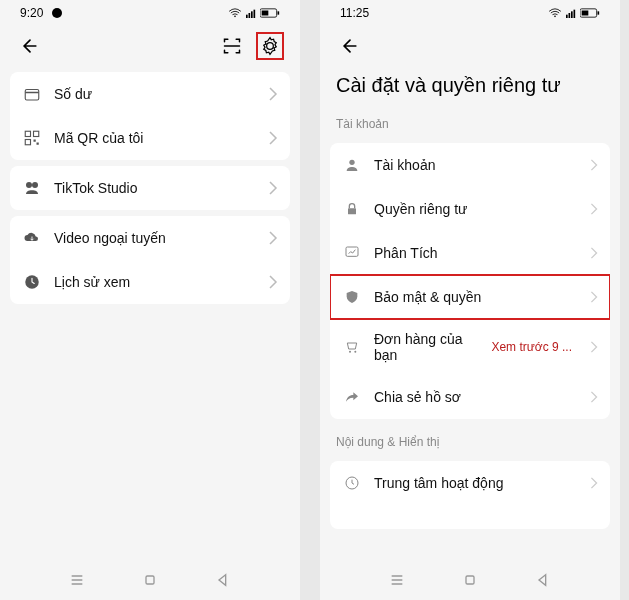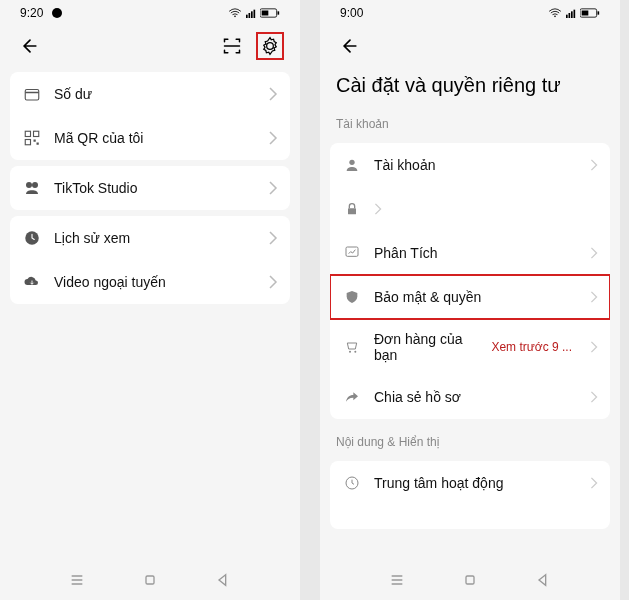--- a/index.html
+++ b/index.html
@@ -128,39 +128,39 @@
               <path d="M1 1l6 6-6 6" stroke="#bbb" stroke-width="1.5" fill="none"></path>
             </svg>
           </span>
       </div>
     </div>
 
     <div class="list list-group">
       <div class="item">
         <span class="item-icon">
             <svg width="18" height="18" viewBox="0 0 24 24">
+              <path d="M6 16a4 4 0 010-8 6 6 0 0111 2 3 3 0 010 6z" fill="#555"></path>
+              <path d="M12 10v5m-2-2l2 2 2-2" stroke="#fff" stroke-width="1.2" fill="none"></path>
+            </svg>
+          </span>
+        <span class="item-label">Video ngoại tuyến</span>
+        <span class="chevron">
+            <svg width="10" height="14" viewBox="0 0 8 14">
+              <path d="M1 1l6 6-6 6" stroke="#bbb" stroke-width="1.5" fill="none"></path>
+            </svg>
+          </span>
+      </div>
+      <div class="item">
+        <span class="item-icon">
+            <svg width="18" height="18" viewBox="0 0 24 24">
               <circle cx="12" cy="12" r="9" fill="#555"></circle>
               <path d="M12 7v5l3 2" stroke="#fff" stroke-width="1.5" fill="none" stroke-linecap="round"></path>
             </svg>
           </span>
         <span class="item-label">Lịch sử xem</span>
-        <span class="chevron">
-            <svg width="10" height="14" viewBox="0 0 8 14">
-              <path d="M1 1l6 6-6 6" stroke="#bbb" stroke-width="1.5" fill="none"></path>
-            </svg>
-          </span>
-      </div>
-      <div class="item">
-        <span class="item-icon">
-            <svg width="18" height="18" viewBox="0 0 24 24">
-              <path d="M6 16a4 4 0 010-8 6 6 0 0111 2 3 3 0 010 6z" fill="#555"></path>
-              <path d="M12 10v5m-2-2l2 2 2-2" stroke="#fff" stroke-width="1.2" fill="none"></path>
-            </svg>
-          </span>
-        <span class="item-label">Video ngoại tuyến</span>
         <span class="chevron">
             <svg width="10" height="14" viewBox="0 0 8 14">
               <path d="M1 1l6 6-6 6" stroke="#bbb" stroke-width="1.5" fill="none"></path>
             </svg>
           </span>
       </div>
     </div>
   </div>
 
   <div class="nav-bar">
@@ -178,21 +178,21 @@
         <svg width="16" height="16" viewBox="0 0 24 24">
           <path d="M16 4L6 12l10 8z" stroke="#999" stroke-width="2" fill="none"></path>
         </svg>
       </div>
   </div>
 </div>
 
 <div class="phone">
   <div class="status-bar">
     <div class="status-left">
-      <span>9:00</span>
+      <span>11:25</span>
     </div>
     <div class="status-right">
       <svg width="14" height="10" viewBox="0 0 16 12">
           <path d="M1 4 Q8 -2 15 4 M3 6 Q8 2 13 6 M5 8 Q8 6 11 8" stroke="#000" fill="none" stroke-width="1"></path>
           <circle cx="8" cy="10" r="1" fill="#000"></circle>
         </svg>
       <svg width="10" height="10" viewBox="0 0 12 12">
           <rect x="0" y="8" width="2" height="4" fill="#000"></rect>
           <rect x="3" y="6" width="2" height="6" fill="#000"></rect>
           <rect x="6" y="4" width="2" height="8" fill="#000"></rect>
@@ -233,20 +233,21 @@
             </svg>
           </span>
       </div>
       <div class="item">
         <span class="item-icon">
             <svg width="16" height="16" viewBox="0 0 24 24">
               <rect x="6" y="11" width="12" height="9" rx="1" fill="#888"></rect>
               <path d="M8 11V8a4 4 0 018 0v3" stroke="#888" stroke-width="2" fill="none"></path>
             </svg>
           </span>
+        <span class="item-label">Quyền riêng tư</span>
         <span class="chevron">
             <svg width="8" height="12" viewBox="0 0 8 14">
               <path d="M1 1l6 6-6 6" stroke="#ccc" stroke-width="1.5" fill="none"></path>
             </svg>
           </span>
       </div>
       <div class="item">
         <span class="item-icon">
             <svg width="16" height="16" viewBox="0 0 24 24">
               <rect x="3" y="3" width="18" height="14" rx="2" stroke="#888" stroke-width="1.5" fill="none"></rect>

